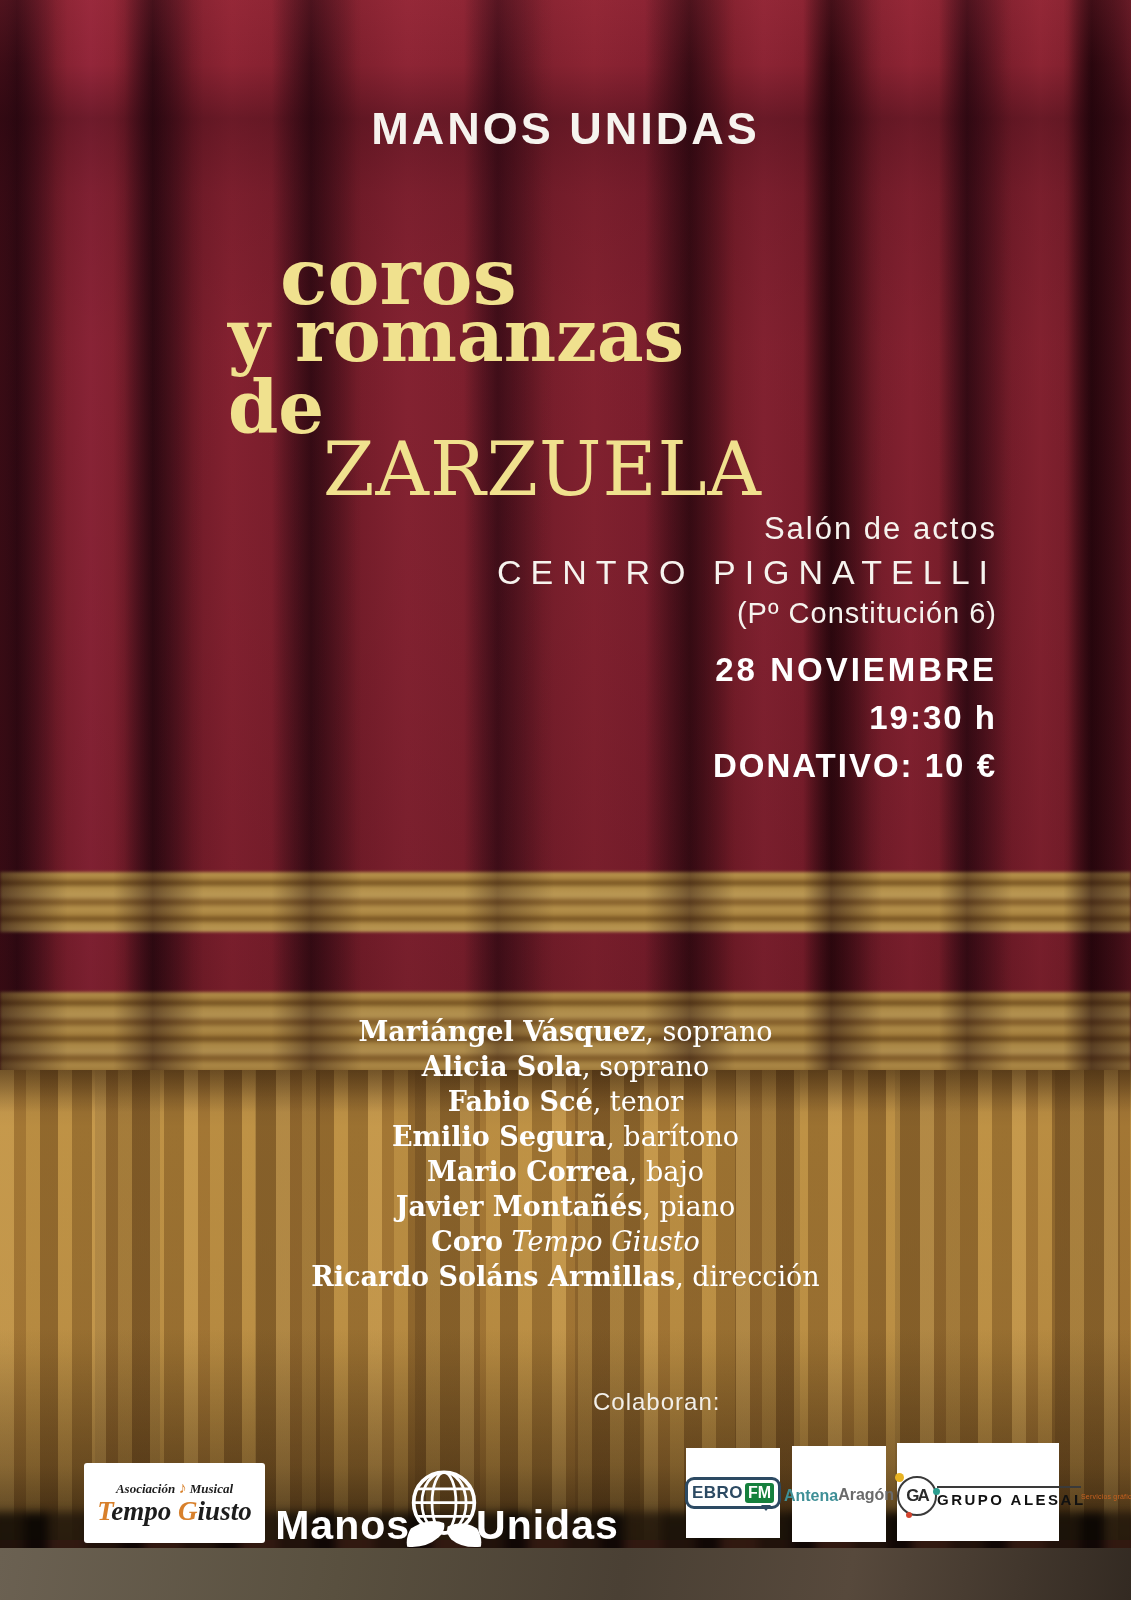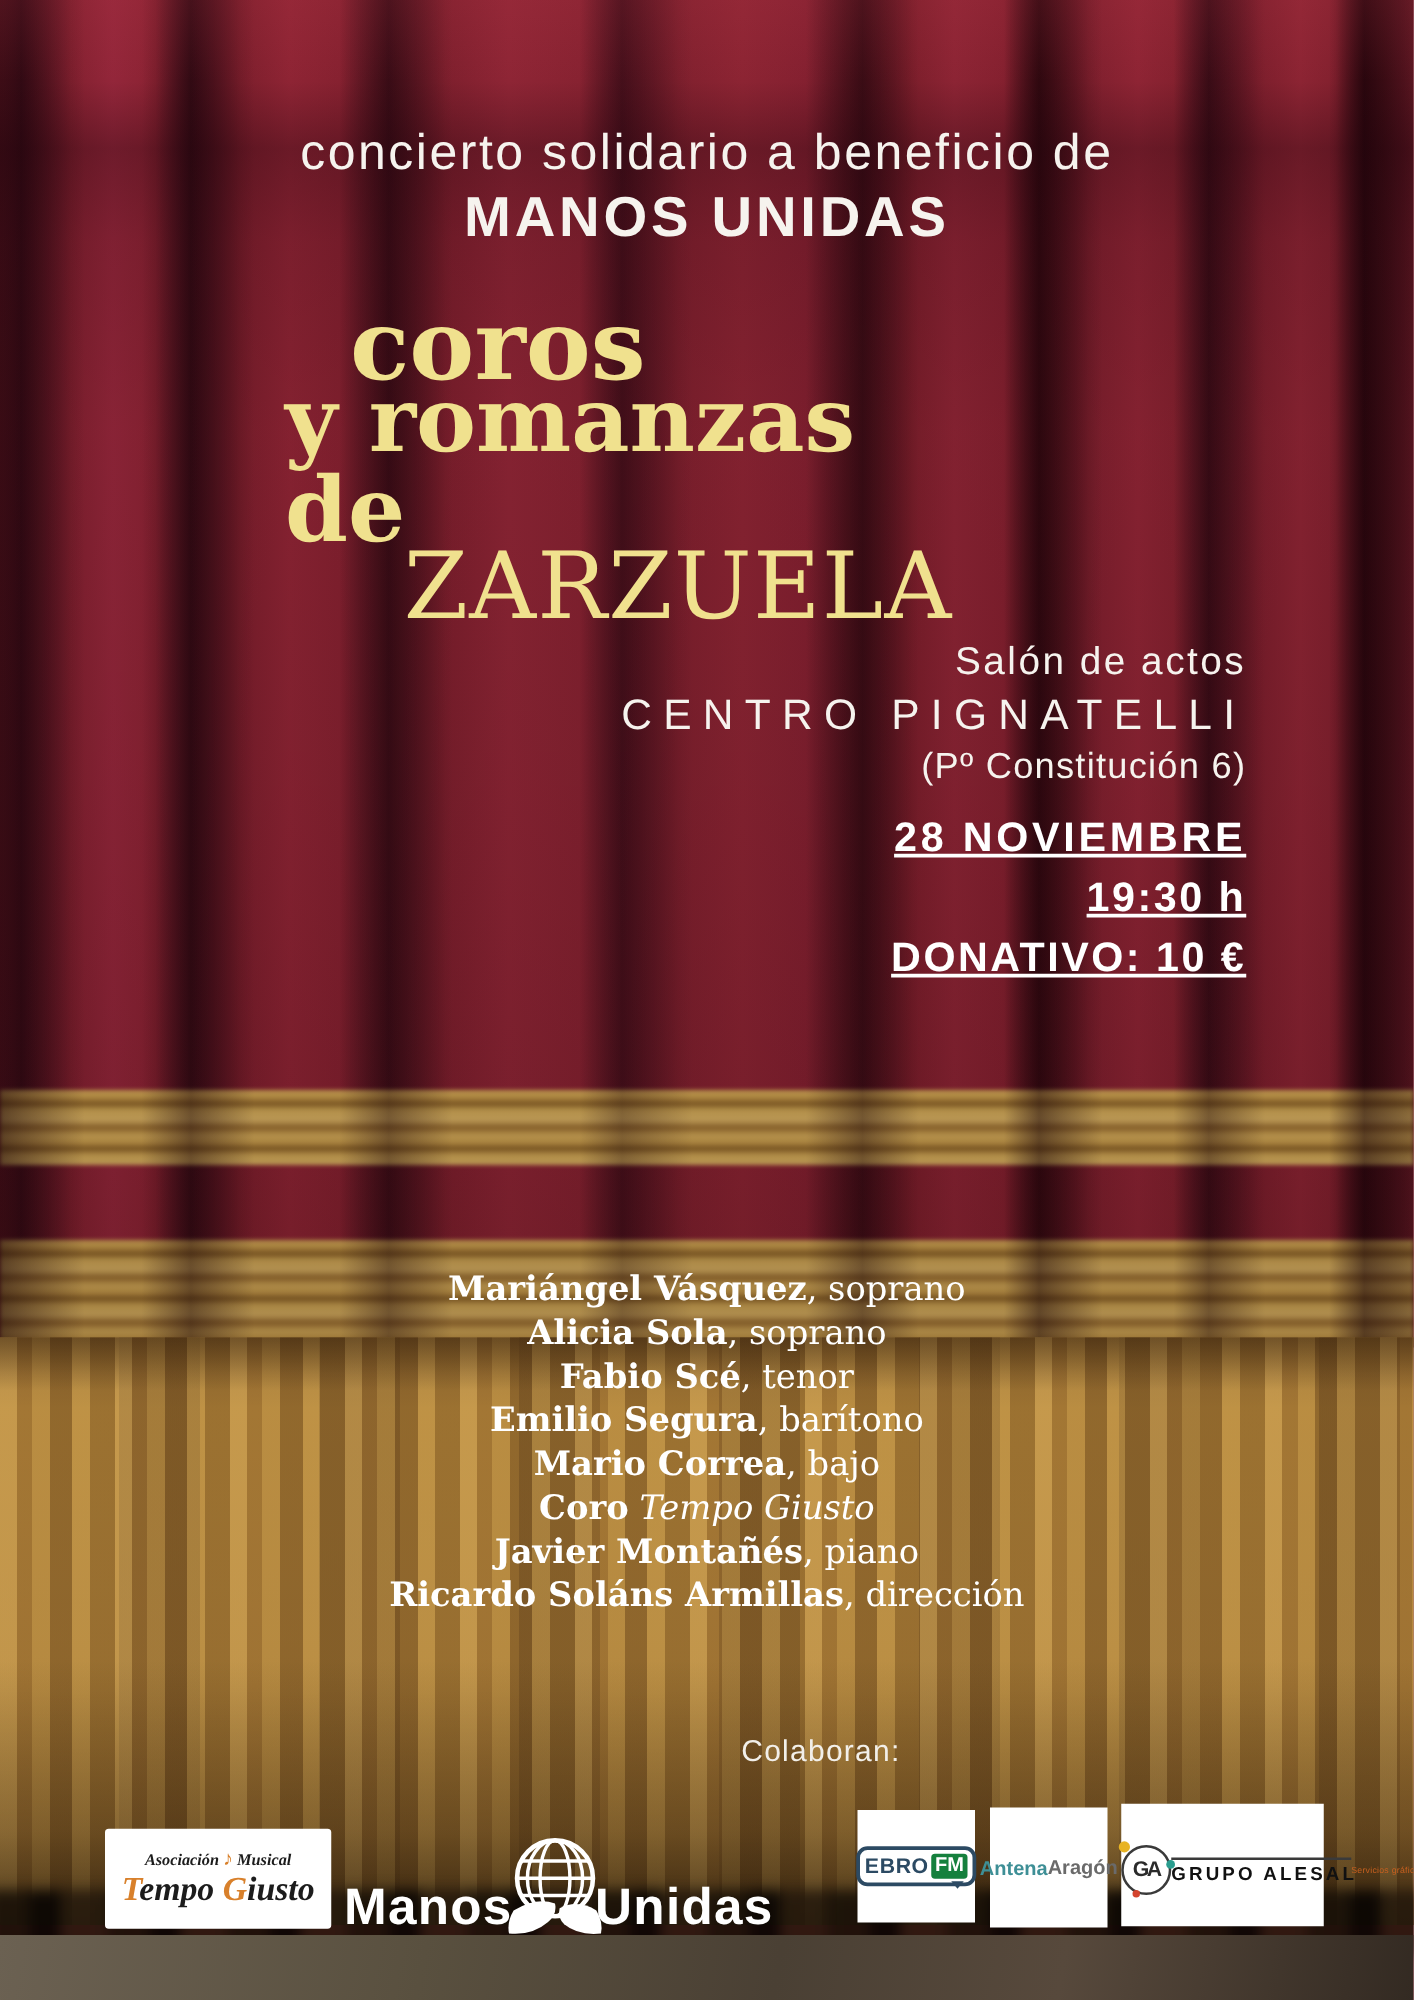--- a/index.html
+++ b/index.html
@@ -63,21 +63,21 @@
   .t1{font-size:78px;font-weight:700;line-height:1;padding-left:52px;}
   .t2{font-size:72px;font-weight:700;line-height:1;margin-top:-16px;}
   .t3{font-size:74px;font-weight:400;line-height:1;margin-top:-12px;text-align:right;letter-spacing:1px;}
 
   .venue{top:511px;right:134px;text-align:right;}
   .venue-hall{font-size:31px;letter-spacing:2px;}
   .venue-name{font-size:34px;letter-spacing:9px;margin-top:6px;white-space:nowrap;}
   .venue-addr{font-size:29px;letter-spacing:1px;margin-top:5px;}
 
   .event{top:650px;right:134px;text-align:right;color:#ffffff;font-weight:700;}
-  .event div{font-size:33px;letter-spacing:2px;line-height:40px;text-decoration:underline;}
+  .event div{font-size:33px;letter-spacing:2px;line-height:40px;}
   .event .event-date{letter-spacing:3px;}
   .event .event-time{margin-top:8px;}
   .event .event-donation{margin-top:8px;}
 
   .performers{top:1014px;left:0;width:100%;text-align:center;color:#ffffff;
     font-family:"DejaVu Serif",serif;font-size:27px;line-height:35px;}
   .performers b{font-weight:700;}
   .performers .it{font-style:italic;}
 
   .colab{top:1388px;left:593px;font-size:24px;color:#f2efe9;letter-spacing:1px;}
@@ -134,21 +134,20 @@
   <div class="abs band band1"></div>
   <div class="abs band band2"></div>
   <div class="abs fold-shadow"></div>
   <div class="abs v-shade"></div>
   <div class="abs fringe"></div>
   <div class="abs fringe-shade"></div>
   <div class="abs ragged"></div>
   <div class="abs floor"></div>
 
   <div class="abs txt header">
-    <div class="header-line1">concierto solidario a beneficio de</div>
     <div class="header-line2">MANOS UNIDAS</div>
   </div>
 
   <div class="abs title">
     <div class="t1">coros</div>
     <div class="t2">y romanzas de</div>
     <div class="t3">ZARZUELA</div>
   </div>
 
   <div class="abs txt venue">
@@ -162,22 +161,22 @@
     <div class="event-time">19:30 h</div>
     <div class="event-donation">DONATIVO: 10 €</div>
   </div>
 
   <div class="abs performers">
     <div><b>Mariángel Vásquez</b><span>, soprano</span></div>
     <div><b>Alicia Sola</b><span>, soprano</span></div>
     <div><b>Fabio Scé</b><span>, tenor</span></div>
     <div><b>Emilio Segura</b><span>, barítono</span></div>
     <div><b>Mario Correa</b><span>, bajo</span></div>
+    <div><b>Javier Montañés</b><span>, piano</span></div>
     <div><b>Coro</b><span class="it"> Tempo Giusto</span></div>
-    <div><b>Javier Montañés</b><span>, piano</span></div>
     <div><b>Ricardo Soláns Armillas</b><span>, dirección</span></div>
   </div>
 
   <div class="abs txt colab">Colaboran:</div>
 
   <div class="logo-box tempo">
     <div class="tempo-top">
       <span>Asociación</span>
       <span class="note">♪</span>
       <span>Musical</span>

